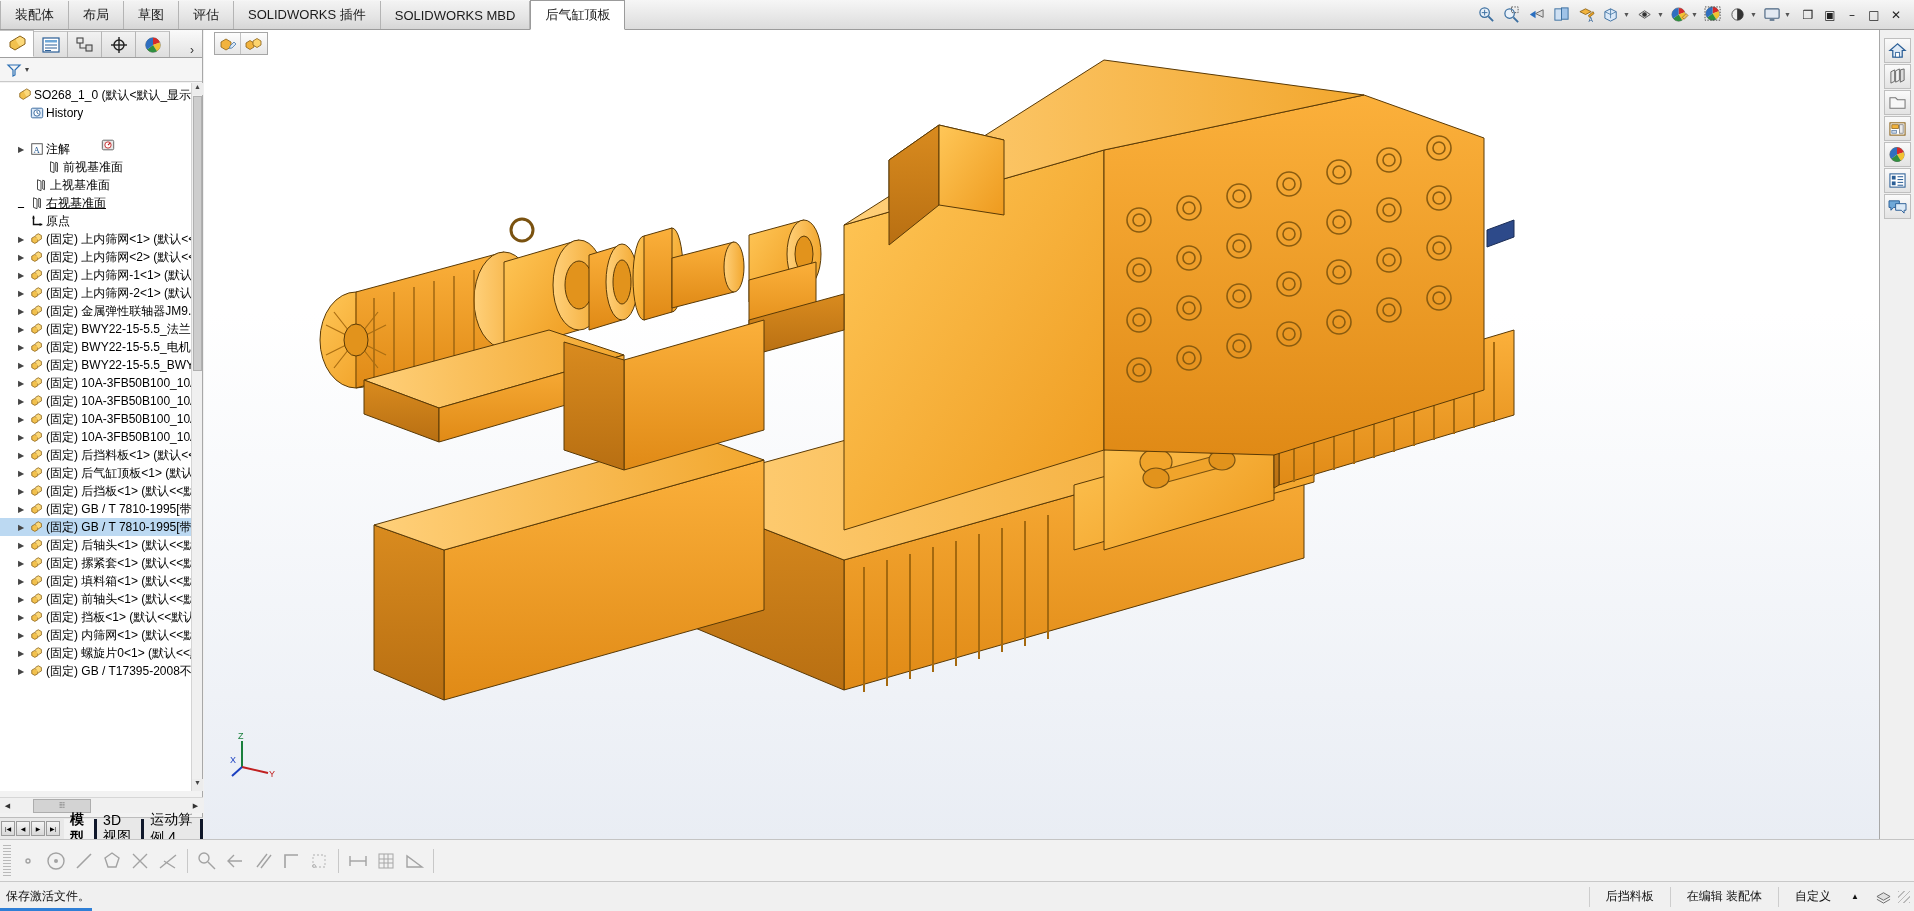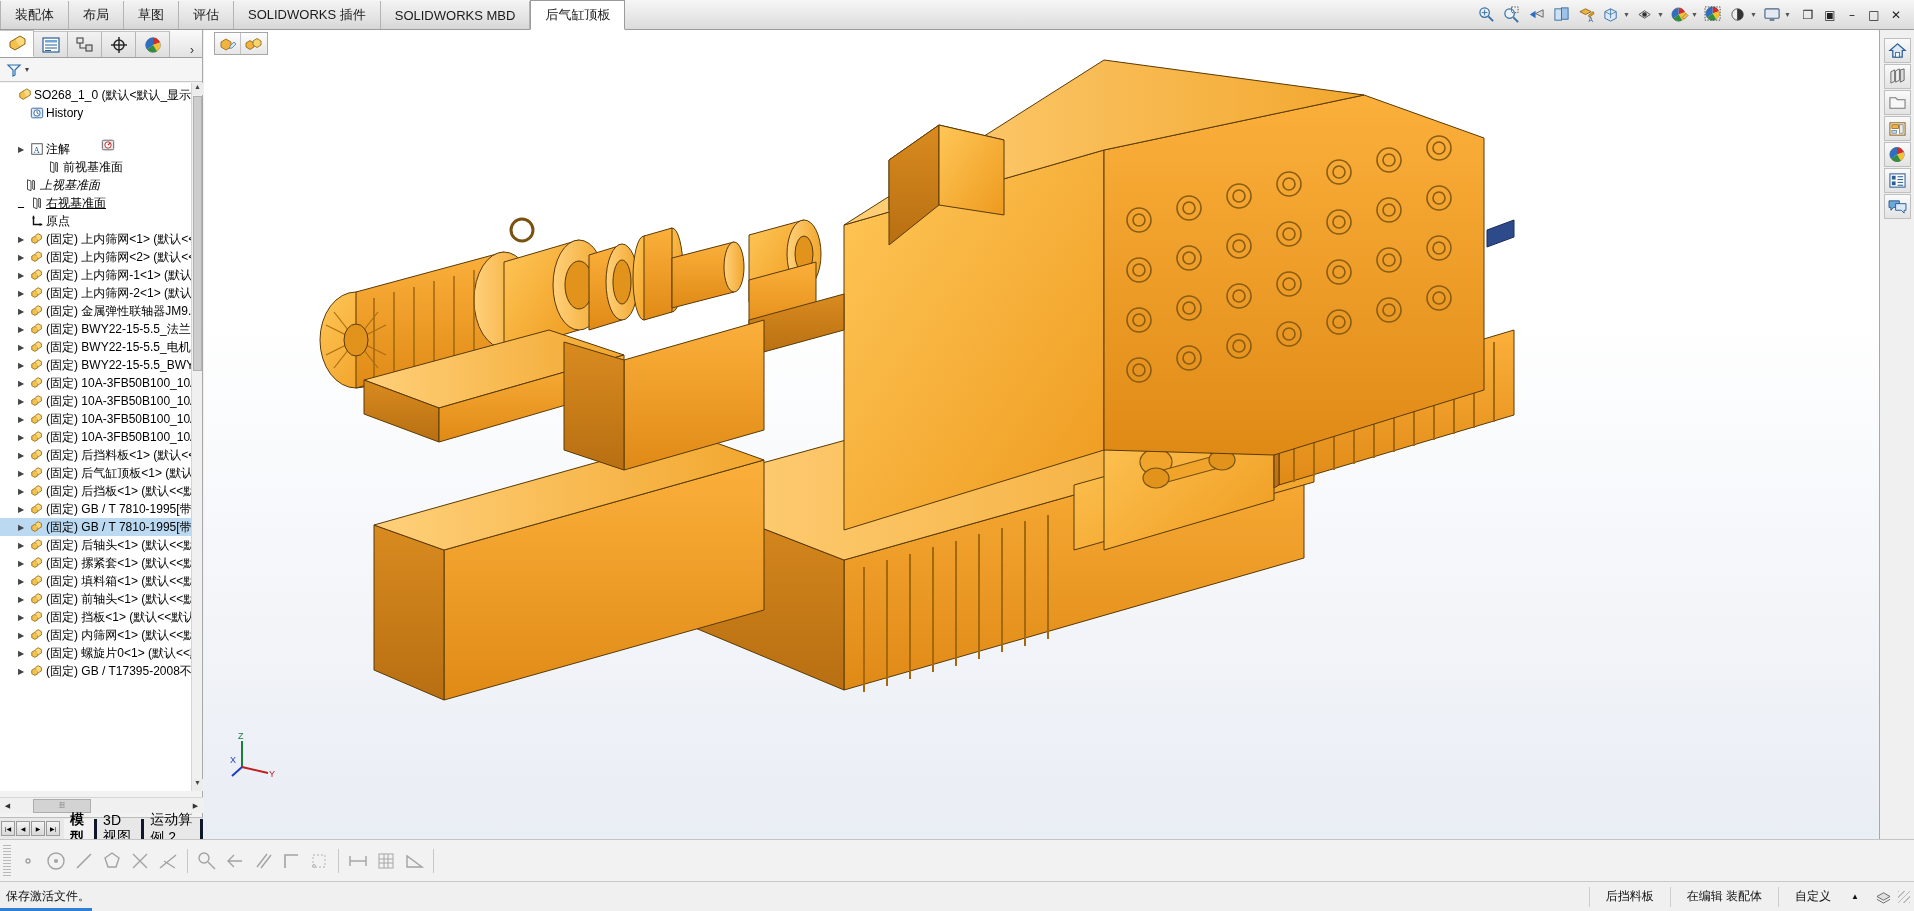--- a/index.html
+++ b/index.html
@@ -372,21 +372,21 @@
         <div class="node" style="padding-left: 31px;">
           <span class="arrow empty">▶</span>
           <span class="nicon">
             <svg width="14" height="14" viewBox="0 0 16 16">
         <path d="M4 2l4 1.5v11L4 13z" fill="none" stroke="#444" stroke-width="1.1"></path>
         <path d="M10 2.5l2 .8v10l-2-.8z" fill="none" stroke="#444" stroke-width="1.1"></path>
             </svg>
           </span>
           <span class="nlabel">前视基准面</span>
         </div>
-        <div class="node" style="padding-left: 8px; font-style: italic;">
+        <div class="node" style="padding-left: 18px;">
           <span class="arrow empty">▶</span>
           <span class="nicon">
             <svg width="14" height="14" viewBox="0 0 16 16">
         <path d="M4 2l4 1.5v11L4 13z" fill="none" stroke="#444" stroke-width="1.1"></path>
         <path d="M10 2.5l2 .8v10l-2-.8z" fill="none" stroke="#444" stroke-width="1.1"></path>
             </svg>
           </span>
           <span class="nlabel">上视基准面</span>
         </div>
         <div class="node" style="padding-left: 14px; text-decoration: underline;">
@@ -679,21 +679,21 @@
     <div class="lp-bottabs">
       <div class="navbtns" id="navBtns">
           <div class="navbtn">|◀</div>
           <div class="navbtn">◀</div>
           <div class="navbtn">▶</div>
           <div class="navbtn">▶|</div>
         </div>
       <div id="botTabs" style="display:flex;align-items:center;margin-left:4px;">
           <div class="btab active">模型</div>
           <div class="btab">3D 视图</div>
-          <div class="btab">运动算例 2</div>
+          <div class="btab">运动算例 4</div>
         </div>
     </div>
   </div>
 
   <div class="viewarea">
 
     <div class="cmdbar">
       <div class="cmdbtn">
         <svg width="18" height="16" viewBox="0 0 18 16">
           <path d="M2 6l5-3 5 3v5l-5 3-5-3z" fill="#f2b33d" stroke="#8a6117" stroke-width=".8"></path>

